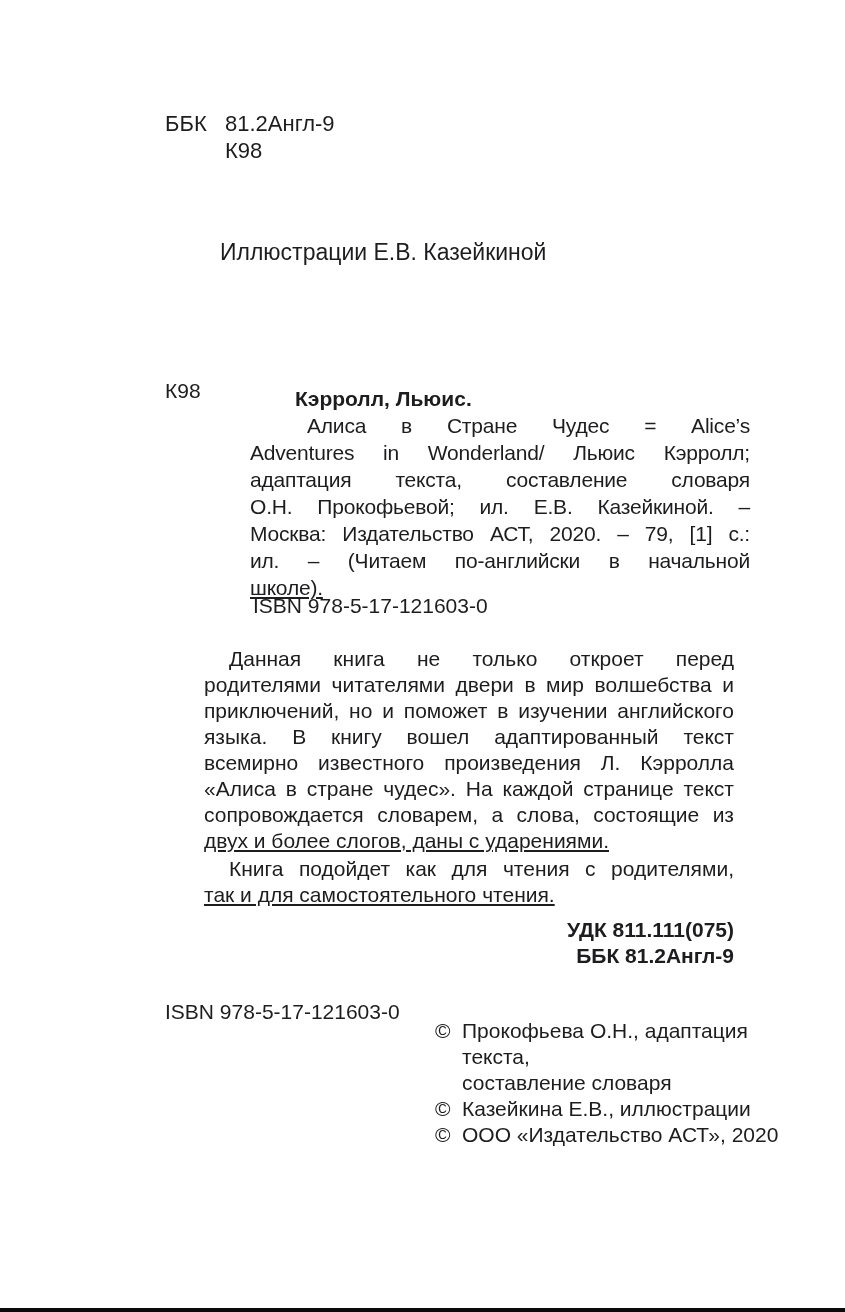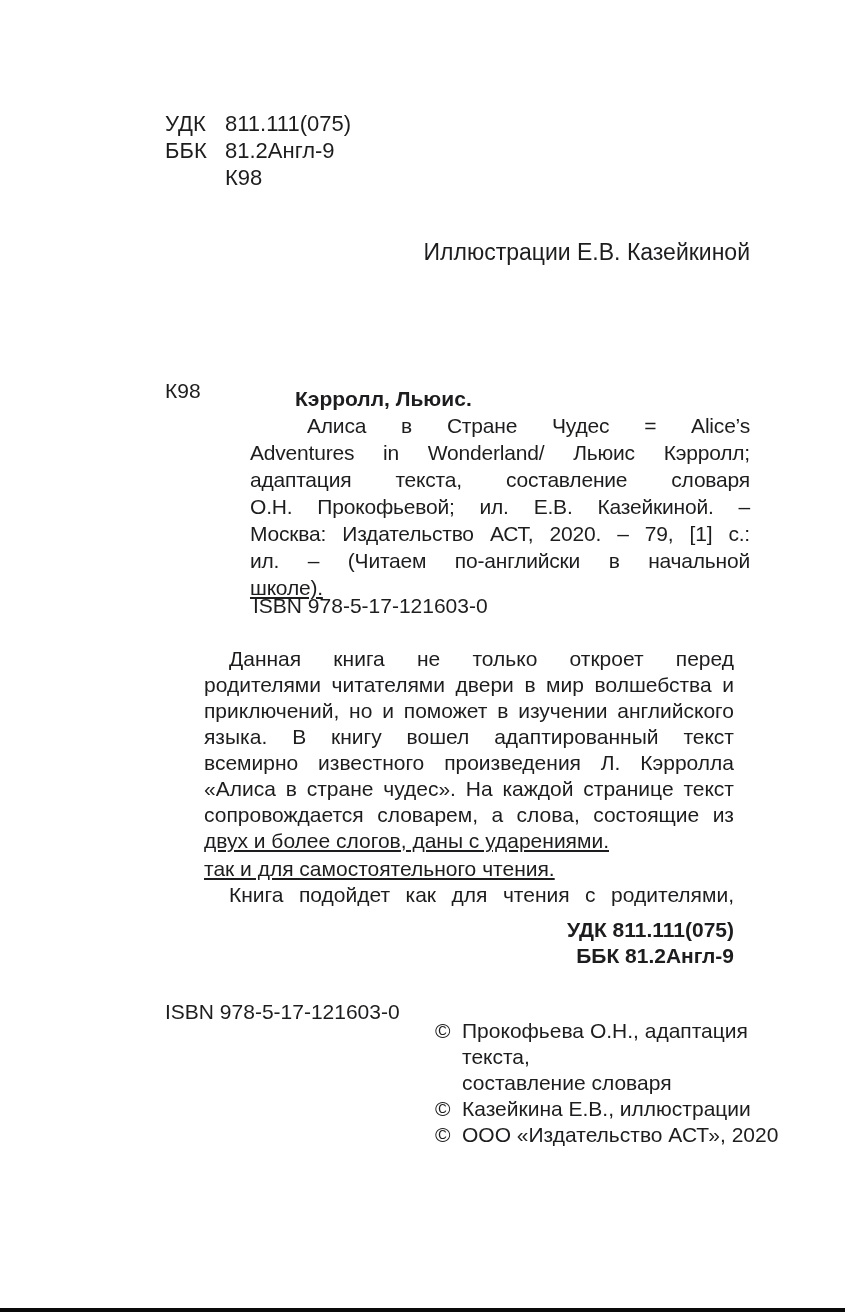--- a/index.html
+++ b/index.html
@@ -12,21 +12,21 @@
     color: #1d1d1f;
     overflow: hidden;
   }
   
   .top-codes { position: absolute; left: 165px; top: 110px; font-size: 22px; line-height: 27px; }
   .code-row { display: flex; }
   .code-label { display: inline-block; width: 60px; }
   .code-value { display: inline-block; }
 
   
-  .illustrations { position: absolute; left: 220px; top: 239px; width: 530px; text-align: right; font-size: 23px; }
+  .illustrations { position: absolute; left: 220px; top: 239px; width: 530px; text-align: left; font-size: 23px; }
 
   
   .card { position: absolute; left: 250px; top: 352px; width: 500px; font-size: 21px; line-height: 27px; letter-spacing: -0.2px; }
   .card-heading { font-weight: 700; text-indent: 45px; letter-spacing: 0; margin-top: 33px; }
   .margin-code { position: absolute; left: 165px; top: 379px; font-size: 21px; }
   .isbn-card { position: absolute; left: 253px; top: 594px; font-size: 21px; }
 
   
   .jline { text-align: justify; text-align-last: justify; white-space: normal; }
   .jline.last { text-align-last: left; text-decoration: underline; }
@@ -46,24 +46,20 @@
   .cr-text { display: inline-block; }
 
   .scan-edge { position: absolute; left: 0; bottom: 0; width: 845px; height: 4px; background: #0a0a0a; }
 </style>
 </head>
 <body>
 
 <div class="page">
 
   <div class="top-codes">
-    <div class="code-row">
-      <span class="code-label">УДК</span>
-      <span class="code-value">811.111(075)</span>
-    </div>
     <div class="code-row">
       <span class="code-label">ББК</span>
       <span class="code-value">81.2Англ-9</span>
     </div>
     <div class="code-row">
       <span class="code-label"></span>
       <span class="code-value">К98</span>
     </div>
   </div>
 
@@ -91,22 +87,22 @@
         <div class="jline ind">Данная книга не только откроет перед</div>
         <div class="jline">родителями читателями двери в мир волшебства и</div>
         <div class="jline">приключений, но и поможет в изучении английского</div>
         <div class="jline">языка. В книгу вошел адаптированный текст</div>
         <div class="jline">всемирно известного произведения Л. Кэрролла</div>
         <div class="jline">«Алиса в стране чудес». На каждой странице текст</div>
         <div class="jline">сопровождается словарем, а слова, состоящие из</div>
         <div class="jline last">двух и более слогов, даны с ударениями.</div>
       </div>
     <div class="para">
+        <div class="jline ind">Книга подойдет как для чтения с родителями,</div>
         <div class="jline last">так и для самостоятельного чтения.</div>
-        <div class="jline ind">Книга подойдет как для чтения с родителями,</div>
       </div>
     <div class="udk-right">
       <div>УДК 811.111(075)</div>
       <div>ББК 81.2Англ-9</div>
     </div>
   </div>
 
   <div class="isbn-footer">ISBN 978-5-17-121603-0</div>
 
   <div class="copyright">

